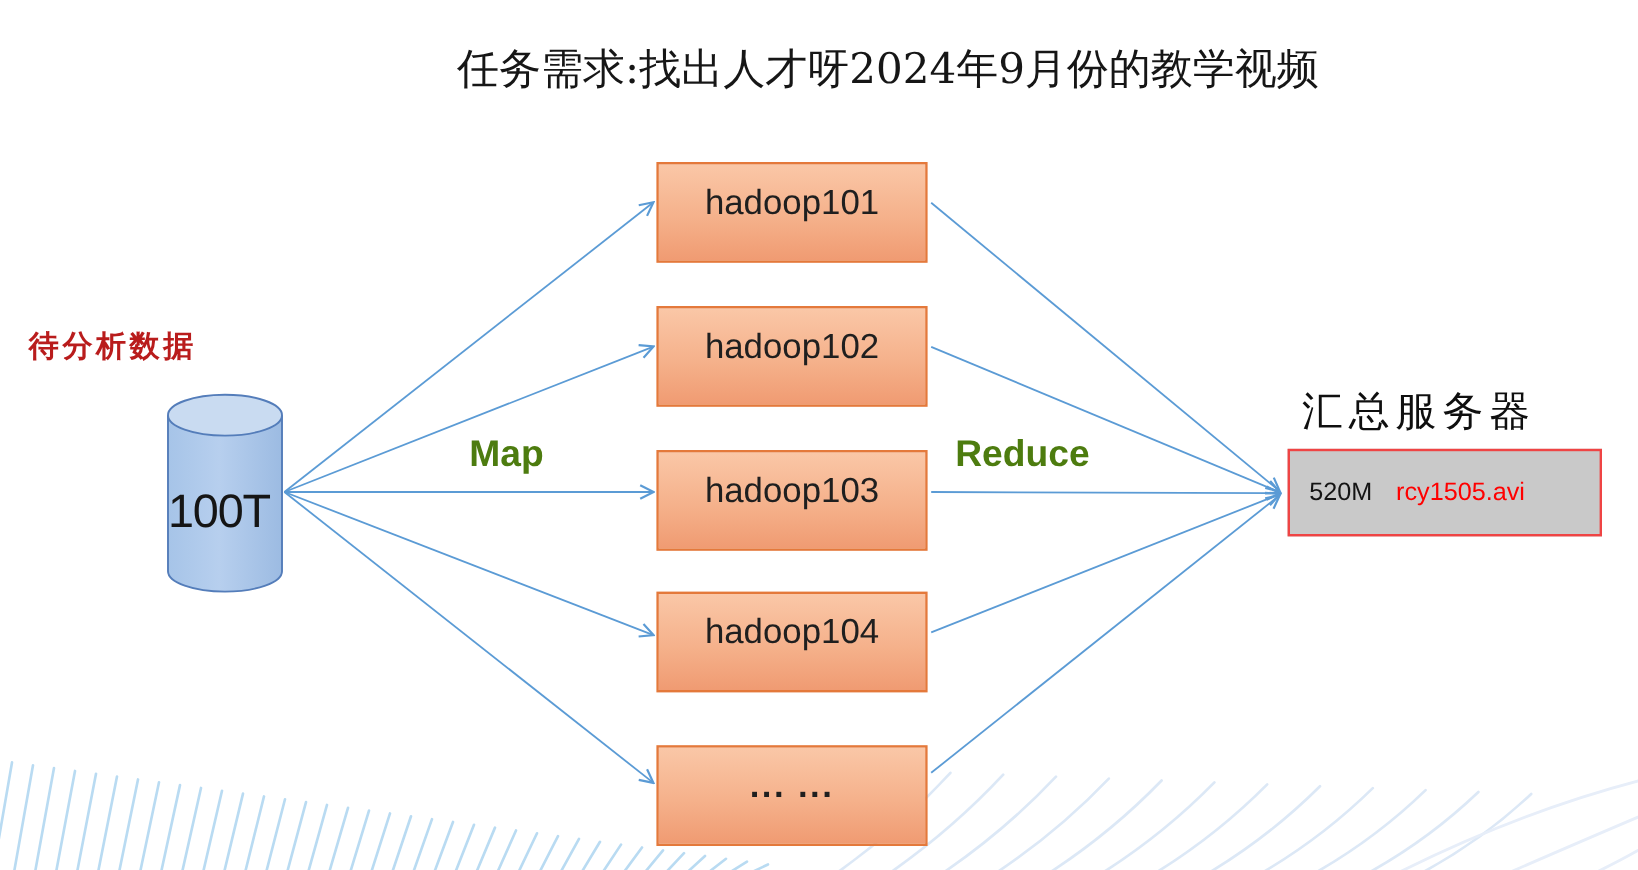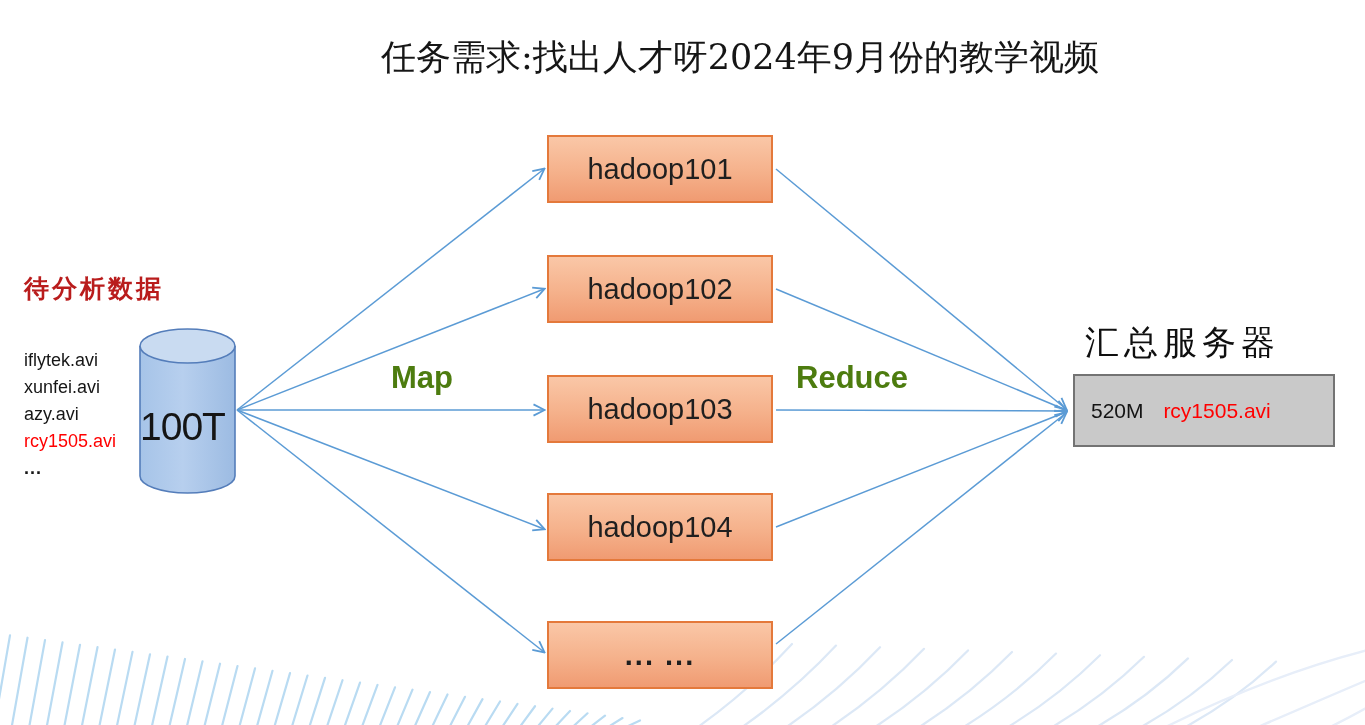--- a/index.html
+++ b/index.html
@@ -21,37 +21,37 @@
   .file-item.highlight{color:#FF0000;}
   .file-item.dots{font-weight:bold;letter-spacing:1px;}
   .capacity-label{
     left:140px;top:402px;width:82px;height:50px;line-height:50px;text-align:center;
     font-size:39px;color:#151515;letter-spacing:-1px;
   }
   .phase-label{font-weight:bold;font-size:31px;color:#4d7c0f;}
   .map-label{left:391px;top:360px;}
   .reduce-label{left:796px;top:360px;}
   .node-box{
-    left:547px;width:226px;height:68px;box-sizing:border-box;
+    left:547px;width:226px;height:84px;box-sizing:border-box;
     border:2px solid #E4793B;
     background:linear-gradient(180deg,#FAC7A7 0%,#F5B18B 55%,#F09B72 100%);
     text-align:center;line-height:64px;font-size:29px;color:#1f1f1f;
   }
   .node-1{top:135px;}
   .node-2{top:255px;}
   .node-3{top:375px;}
   .node-4{top:493px;}
   .node-5{top:621px;letter-spacing:2px;font-weight:bold;}
   .summary-label{
     left:1085px;top:320px;font-family:"DejaVu Serif",serif;font-size:34px;
     letter-spacing:5px;color:#0f0f0f;white-space:nowrap;text-align:right;
   }
   .summary-box{
     left:1073px;top:374px;width:262px;height:73px;box-sizing:border-box;
-    background:#C9C9C9;border:2px solid #737373;
+    background:#C9C9C9;border:2px solid #ef4444;
     line-height:69px;padding-left:16px;font-size:21px;white-space:nowrap;
   }
   .summary-size{color:#141414;}
   .summary-file{color:#FF0000;margin-left:14px;}
   .arrow{stroke:#5B9BD5;stroke-width:1.5;fill:none;}
 </style>
 </head>
 <body>
 
 <div class="canvas">
@@ -144,27 +144,20 @@
     <g>
       <path d="M140,346 L140,476 A47.5,17 0 0,0 235,476 L235,346" fill="url(#cylBody)" stroke="#547DBA" stroke-width="1.6"></path>
       <ellipse cx="187.5" cy="346" rx="47.5" ry="17" fill="#C9DBF1" stroke="#547DBA" stroke-width="1.6"></ellipse>
     </g>
   </svg>
 
   <div class="abs slide-title">任务需求:找出人才呀2024年9月份的教学视频</div>
 
   <div class="abs source-label">待分析数据</div>
 
-  <div class="abs file-list">
-    <div class="file-item">iflytek.avi</div>
-    <div class="file-item">xunfei.avi</div>
-    <div class="file-item">azy.avi</div>
-    <div class="file-item highlight">rcy1505.avi</div>
-    <div class="file-item dots">...</div>
-  </div>
 
   <div class="abs capacity-label">100T</div>
 
   <div class="abs phase-label map-label">Map</div>
   <div class="abs phase-label reduce-label">Reduce</div>
 
   <div class="abs node-box node-1">hadoop101</div>
   <div class="abs node-box node-2">hadoop102</div>
   <div class="abs node-box node-3">hadoop103</div>
   <div class="abs node-box node-4">hadoop104</div>

